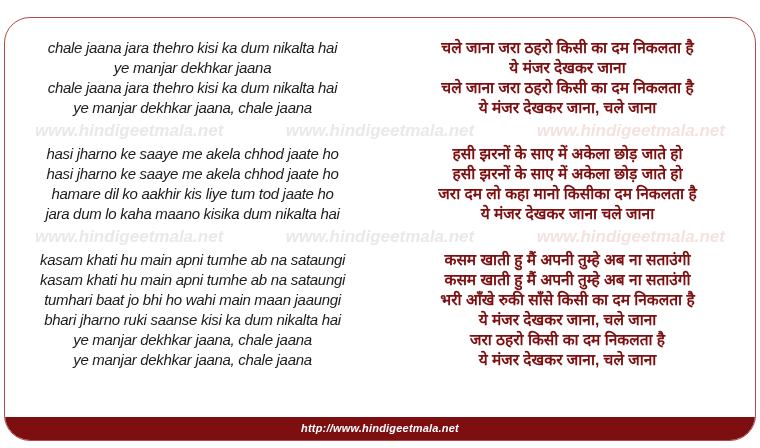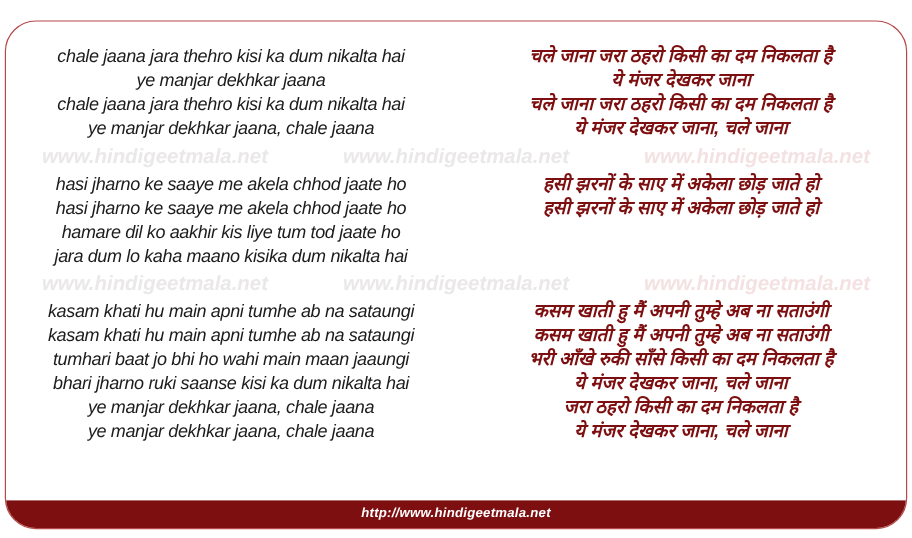--- a/index.html
+++ b/index.html
@@ -27,21 +27,21 @@
   .content{
     padding-top:20px;
   }
   .stanza{
     display:flex;width:100%;
   }
   .stanza .col{
     width:50%;text-align:center;
   }
   .stanza .line{
-    height:20px;line-height:20px;white-space:nowrap;font-style:italic;
+    height:20px;line-height:20px;white-space:nowrap;
   }
   .col.en .line{
     font-style:italic;
     font-size:15px;
     letter-spacing:-0.3px;
     color:var(--en-text);
   }
   .col.hi .line{
     font-size:15.5px;
     font-weight:700;
@@ -100,20 +100,22 @@
       <div class="stanza">
         <div class="col en">
           <div class="line">hasi jharno ke saaye me akela chhod jaate ho</div>
           <div class="line">hasi jharno ke saaye me akela chhod jaate ho</div>
           <div class="line">hamare dil ko aakhir kis liye tum tod jaate ho</div>
           <div class="line">jara dum lo kaha maano kisika dum nikalta hai</div>
         </div>
         <div class="col hi">
           <div class="line">हसी झरनों के साए में अकेला छोड़ जाते हो</div>
           <div class="line">हसी झरनों के साए में अकेला छोड़ जाते हो</div>
+          <div class="line">जरा दम लो कहा मानो किसीका दम निकलता है</div>
+          <div class="line">ये मंजर देखकर जाना चले जाना</div>
         </div>
       </div>
       <div class="watermark-row">
         <span class="wm">www.hindigeetmala.net</span>
         <span class="wm">www.hindigeetmala.net</span>
         <span class="wm pink">www.hindigeetmala.net</span>
       </div>
       <div class="stanza">
         <div class="col en">
           <div class="line">kasam khati hu main apni tumhe ab na sataungi</div>

